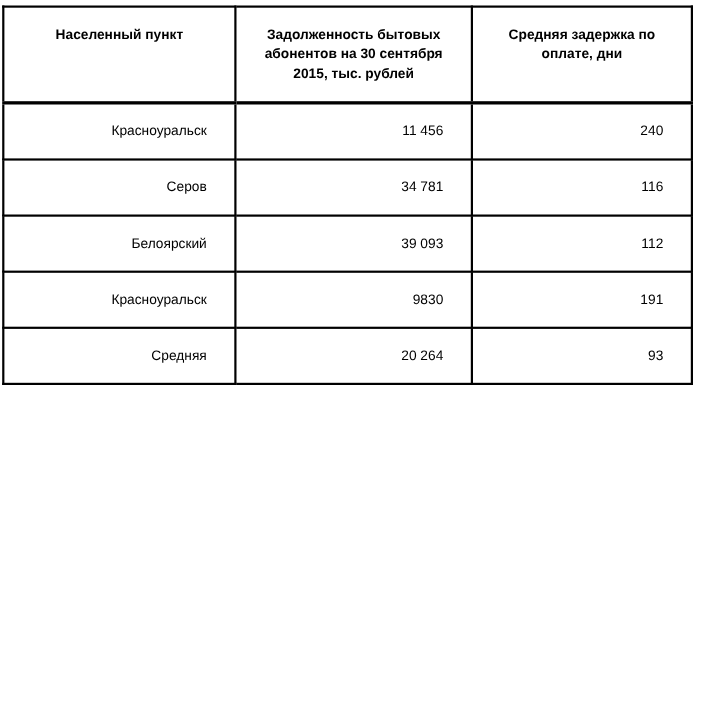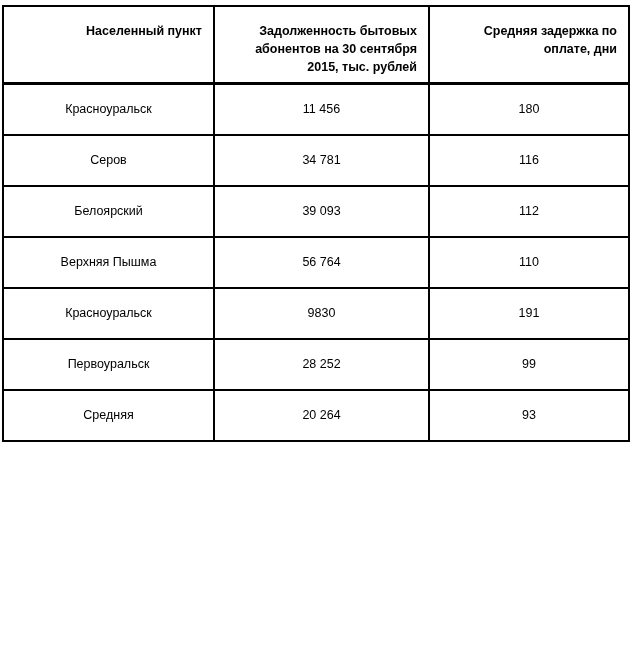--- a/index.html
+++ b/index.html
@@ -29,35 +29,35 @@
     background: #ffffff;
   }
 
   table.debt-table col.col-locality { width: 211px; }
   table.debt-table col.col-debt     { width: 215px; }
   table.debt-table col.col-delay    { width: 200px; }
 
   table.debt-table thead th {
     border: 2px solid #000000;
     border-bottom: 3px solid #000000;
-    padding: 16px 11px 6px 11px;
-    text-align: right;
+    padding: 16px 11px 16px 11px;
+    text-align: center;
     vertical-align: top;
     font-weight: bold;
     font-size: 12.5px;
     line-height: 1.42;
     height: 70px;
     box-sizing: border-box;
   }
 
   table.debt-table tbody td {
     border: 2px solid #000000;
     padding: 0 25px;
     height: 51px;
-    text-align: center;
+    text-align: right;
     vertical-align: middle;
     font-weight: normal;
     font-size: 12.5px;
     line-height: 1.3;
     box-sizing: border-box;
   }
 
   table.debt-table tbody tr:first-child td {
     border-top: 3px solid #000000;
   }
@@ -76,46 +76,36 @@
       <tr>
         <th>Населенный пункт</th>
         <th>Задолженность бытовых абонентов на 30 сентября 2015, тыс. рублей</th>
         <th>Средняя задержка по оплате, дни</th>
       </tr>
     </thead>
     <tbody>
       <tr>
         <td>Красноуральск</td>
         <td>11 456</td>
-        <td>180</td>
+        <td>240</td>
       </tr>
       <tr>
         <td>Серов</td>
         <td>34 781</td>
         <td>116</td>
       </tr>
       <tr>
         <td>Белоярский</td>
         <td>39 093</td>
         <td>112</td>
       </tr>
       <tr>
-        <td>Верхняя Пышма</td>
-        <td>56 764</td>
-        <td>110</td>
-      </tr>
-      <tr>
         <td>Красноуральск</td>
         <td>9830</td>
         <td>191</td>
-      </tr>
-      <tr>
-        <td>Первоуральск</td>
-        <td>28 252</td>
-        <td>99</td>
       </tr>
       <tr>
         <td>Средняя</td>
         <td>20 264</td>
         <td>93</td>
       </tr>
     </tbody>
   </table>
 </div>
 

